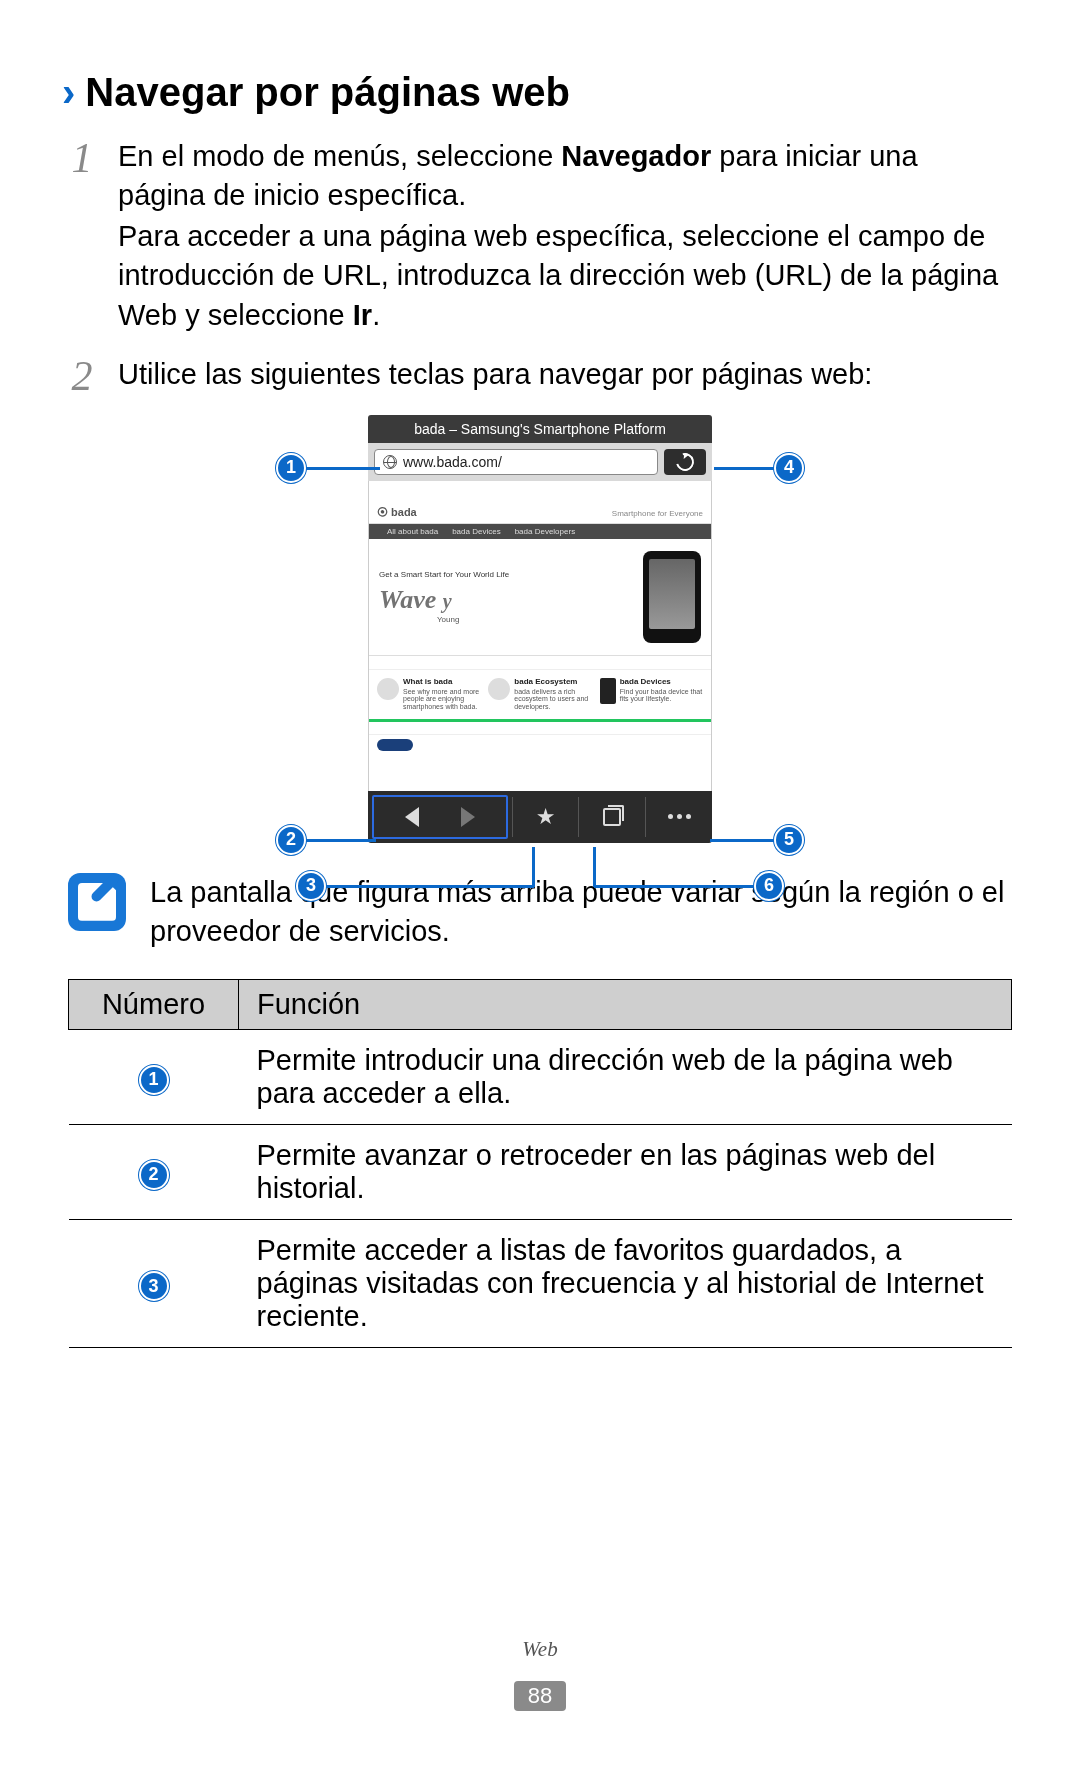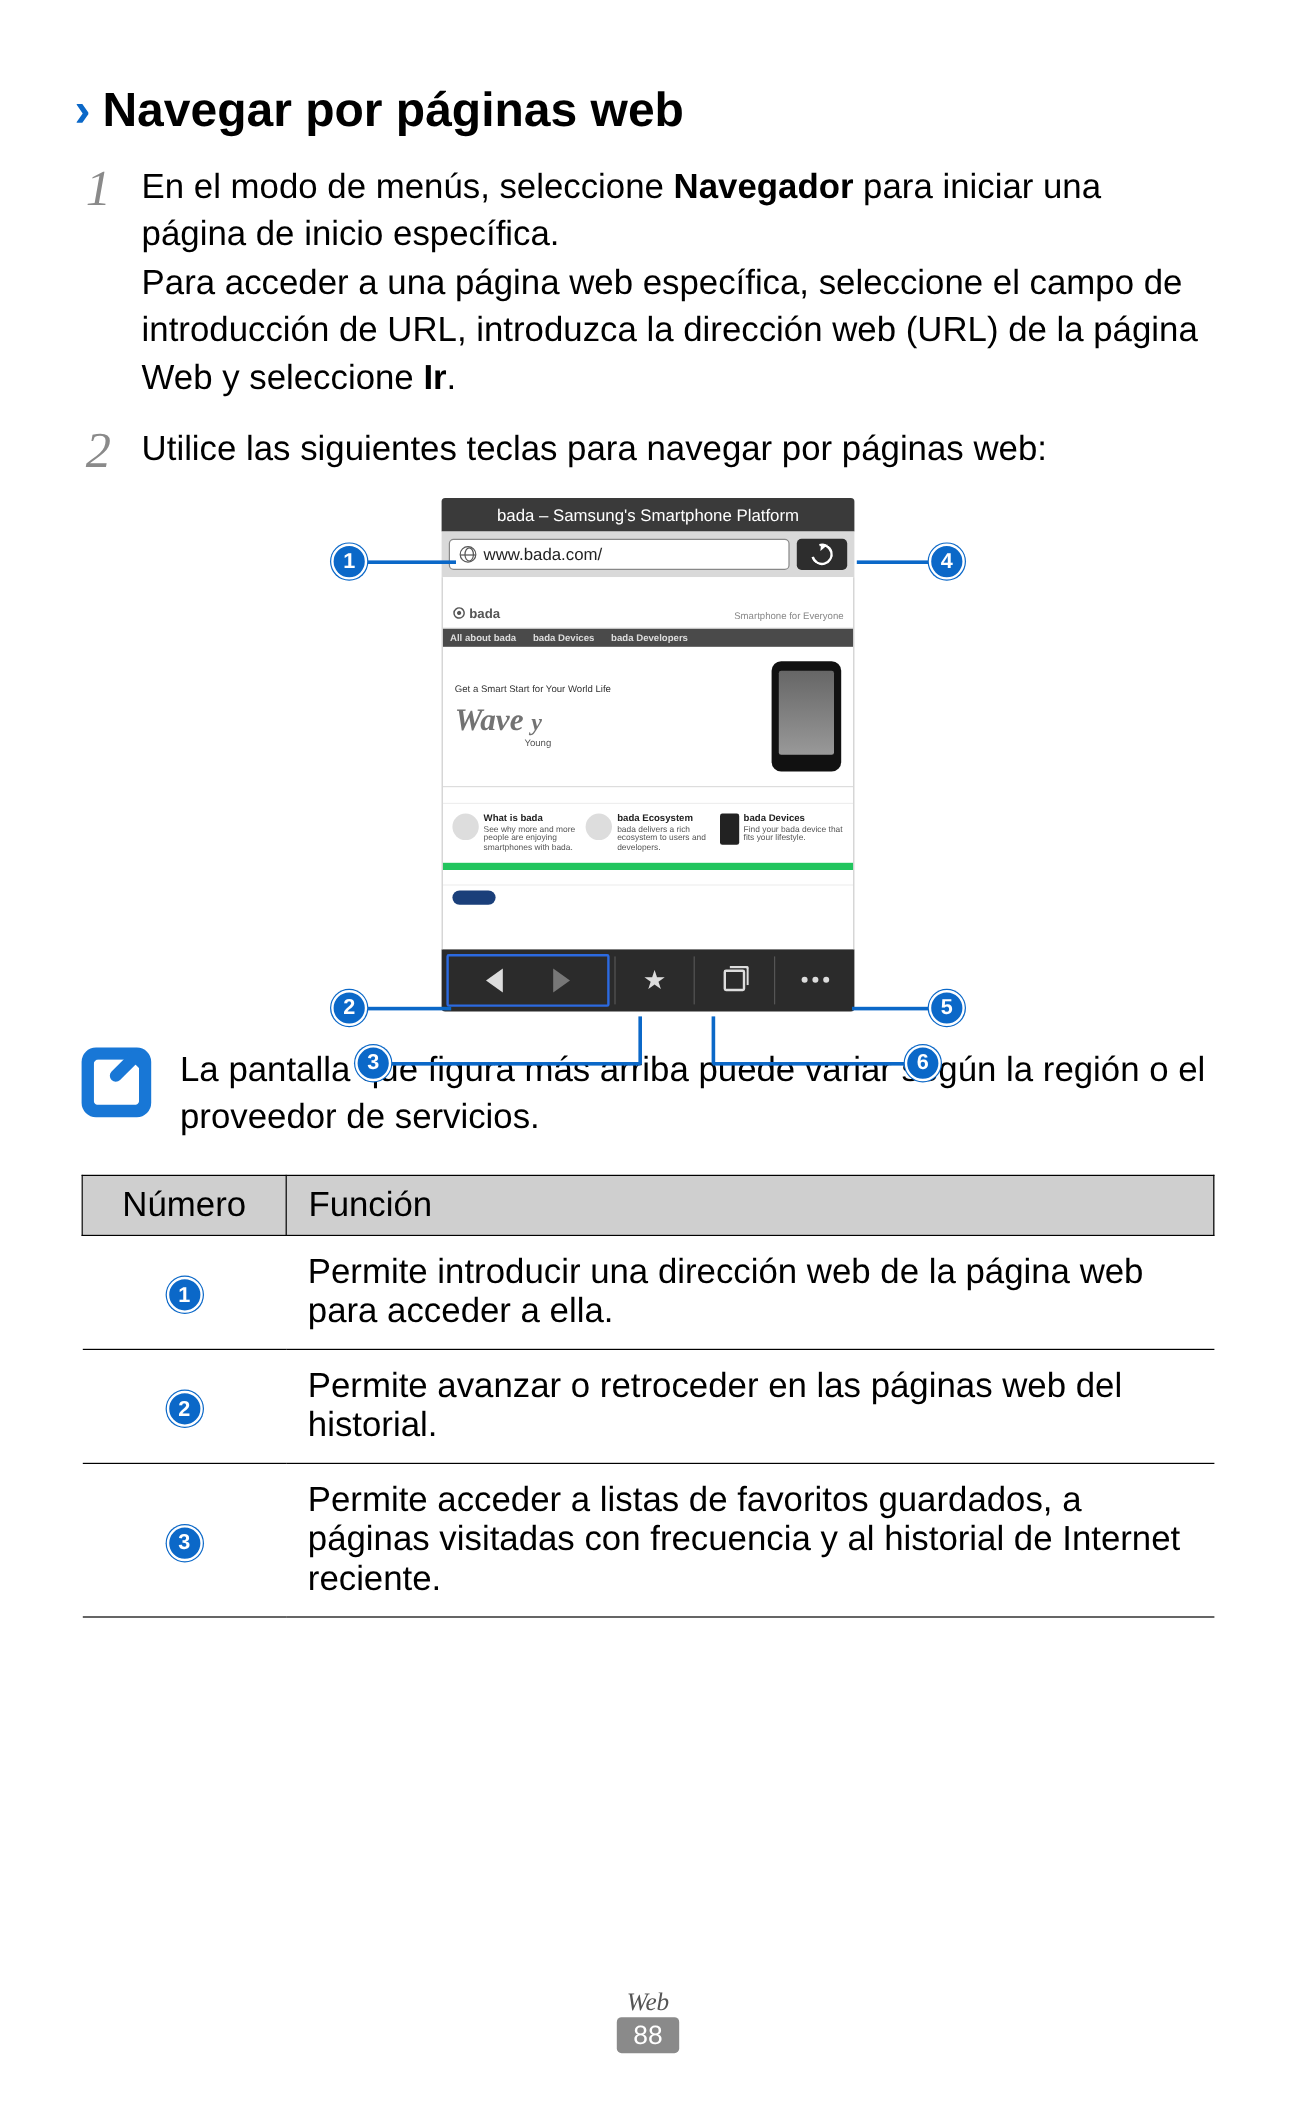--- a/index.html
+++ b/index.html
@@ -135,24 +135,23 @@
     border-bottom: 1px solid #ddd;
     font-size: 11px;
     color: #555;
   }
   .web-header .bada-logo { font-weight: 700; }
   .web-header .sub { font-size: 8px; line-height: 1; text-align: right; color: #888; margin-top: 24px; }
   .web-tabs {
     background: #4a4a4a;
     color: #ddd;
     font-size: 8px;
-    padding: 3px 6px;
+    padding: 3px 18px;
     display: flex;
     gap: 14px;
-    font-weight: bold;
   }
   .hero {
     padding: 12px 10px;
     display: flex;
     border-bottom: 1px solid #ddd;
     align-items: center;
     gap: 8px;
   }
   .hero-left { flex: 1; }
   .hero-left .tag { font-size: 8px; color: #333; margin-bottom: 6px; }
@@ -174,21 +173,21 @@
   .hero-phone::after {
     content: ""; position: absolute; inset: 8px 6px 14px 6px;
     background: linear-gradient(#666, #999);
     border-radius: 2px;
   }
   .midtxt { font-size: 7px; color: #555; padding: 3px 8px; border-bottom: 1px solid #eee; }
   .features {
     display: flex;
     padding: 8px 8px;
     gap: 8px;
-    border-bottom: 6px solid #22c55e;
+    border-bottom: 3px solid #22c55e;
   }
   .feat {
     flex: 1;
     display: flex;
     gap: 4px;
   }
   .feat-ic {
     width: 22px; height: 22px; border-radius: 50%;
     background: #ddd;
     flex-shrink: 0;
@@ -361,21 +360,21 @@
     position: absolute;
     bottom: 60px;
     left: 0; right: 0;
     text-align: center;
   }
   .page-footer .section {
     font-style: italic;
     font-size: 21px;
     color: #555;
     font-family: Georgia, serif;
-    margin-bottom: 0;
+    margin-bottom: 19px;
   }
   .page-footer .pnum {
     display: inline-block;
     background: #8a8a8a;
     color: #fff;
     font-size: 22px;
     padding: 2px 14px;
     border-radius: 4px;
   }
 </style>

